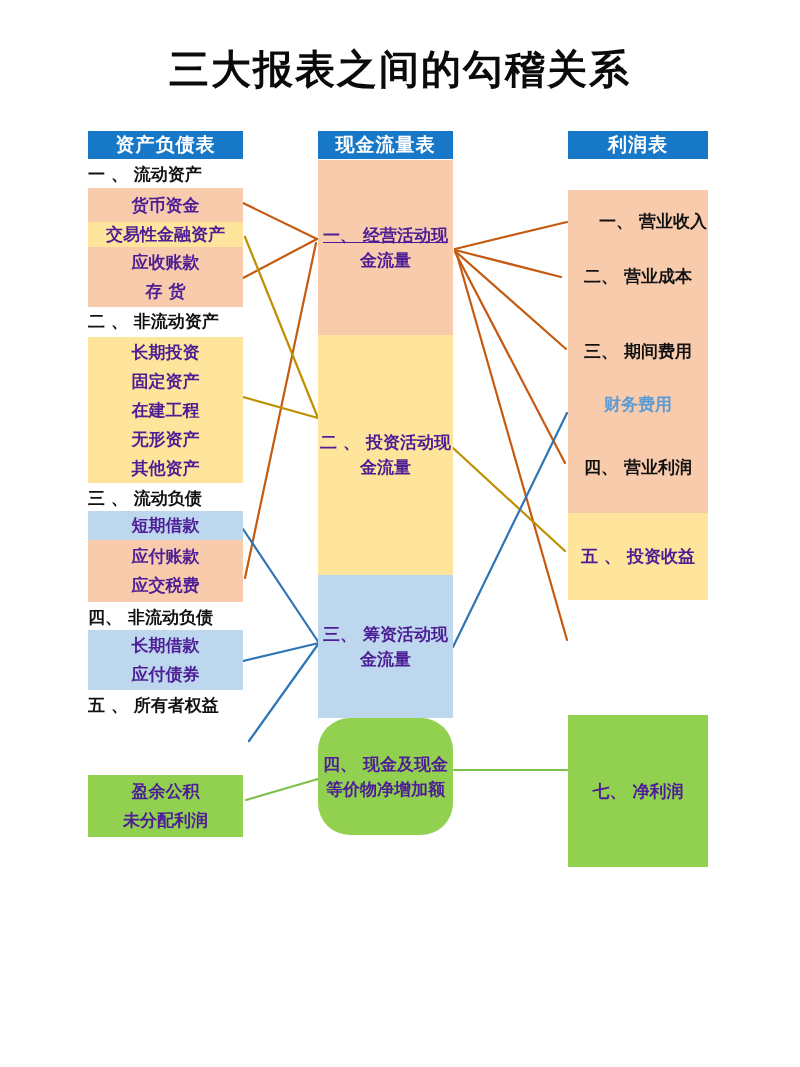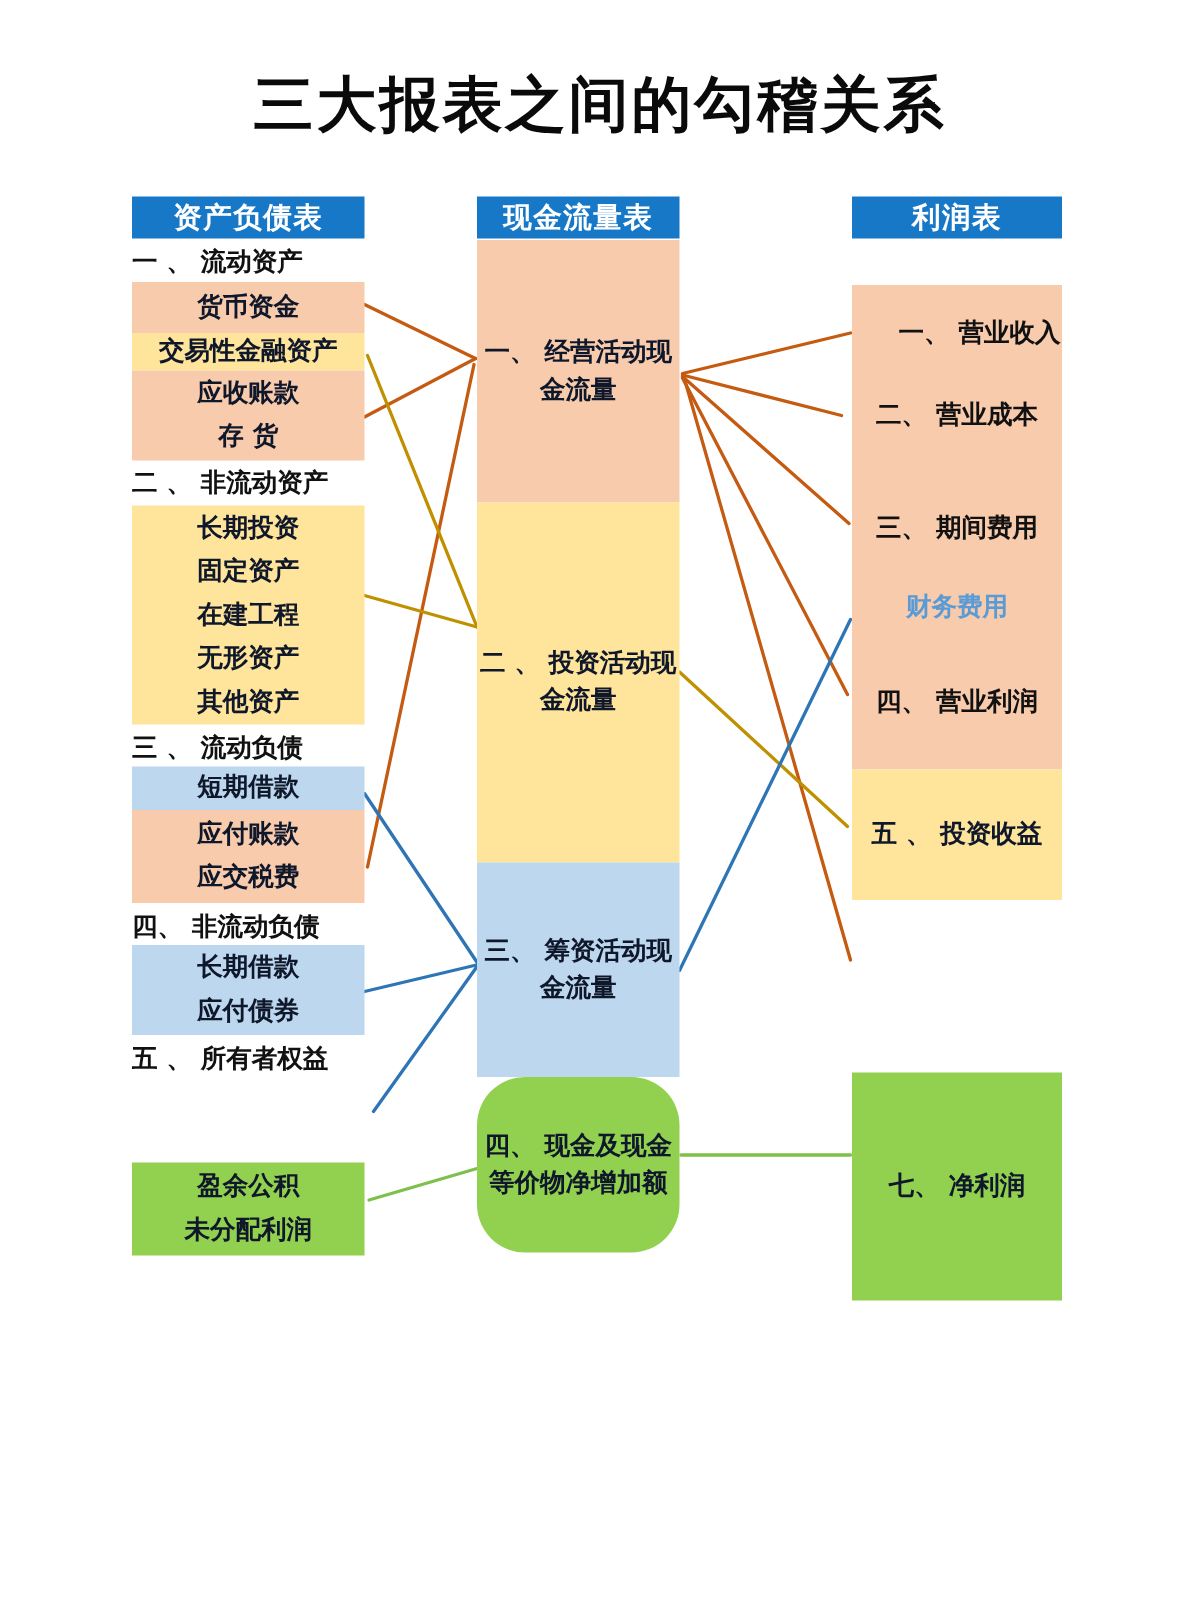--- a/index.html
+++ b/index.html
@@ -5,21 +5,21 @@
   html,body{margin:0;padding:0;background:#ffffff;}
   body{font-family:"DejaVu Sans",sans-serif;}
   #canvas{position:relative;width:800px;height:1067px;background:#ffffff;overflow:hidden;}
   #lines{position:absolute;left:0;top:0;width:800px;height:1067px;z-index:1;}
   .page-title{position:absolute;left:0;top:42px;width:800px;text-align:center;
     font-size:40px;font-weight:800;color:#0a0a0a;letter-spacing:2px;z-index:2;}
   .abs{position:absolute;z-index:2;box-sizing:border-box;}
   .hdr{background:var(--header_bg);color:#ffffff;font-weight:800;font-size:19px;
     display:flex;align-items:center;justify-content:center;letter-spacing:1px;}
   .blk{display:flex;flex-direction:column;align-items:center;justify-content:center;
-    font-weight:800;color:#0f172a;font-size:17px;text-align:center;}
+    font-weight:800;color:#4c1d95;font-size:17px;text-align:center;}
   .blk .ln{line-height:29px;}
   .lbl{font-weight:800;color:#111;font-size:17px;display:flex;align-items:center;
     justify-content:flex-start;text-align:left;}
   .peach{background:var(--peach);}
   .yellow{background:var(--yellow);}
   .lblue{background:var(--light_blue);}
   .green{background:var(--green);}
   .is-item{position:absolute;left:0;width:100%;text-align:center;font-weight:800;
     font-size:17px;color:#111;}
   .fin-exp{color:var(--finance_expense_text);}
@@ -100,21 +100,21 @@
 
 
   <div class="abs hdr" style="left:318px;top:131px;width:135px;height:28px;">现金流量表</div>
 
   <div class="abs blk green" style="left:88px;top:775px;width:155px;height:62px;">
     <span class="ln">盈余公积</span>
     <span class="ln">未分配利润</span>
   </div>
 
   <div class="abs blk peach" style="left:318px;top:160px;width:135px;height:175px;">
-    <span class="ln" style="line-height:25px;">一、 经营活动现</span>
+    <span class="ln" style="line-height:25px;text-decoration:underline;">一、 经营活动现</span>
     <span class="ln" style="line-height:25px;">金流量</span>
   </div>
 
   <div class="abs blk yellow" style="left:318px;top:335px;width:135px;height:240px;">
     <span class="ln" style="line-height:25px;">二 、 投资活动现</span>
     <span class="ln" style="line-height:25px;">金流量</span>
   </div>
 
   <div class="abs blk lblue" style="left:318px;top:575px;width:135px;height:143px;">
     <span class="ln" style="line-height:25px;">三、 筹资活动现</span>

